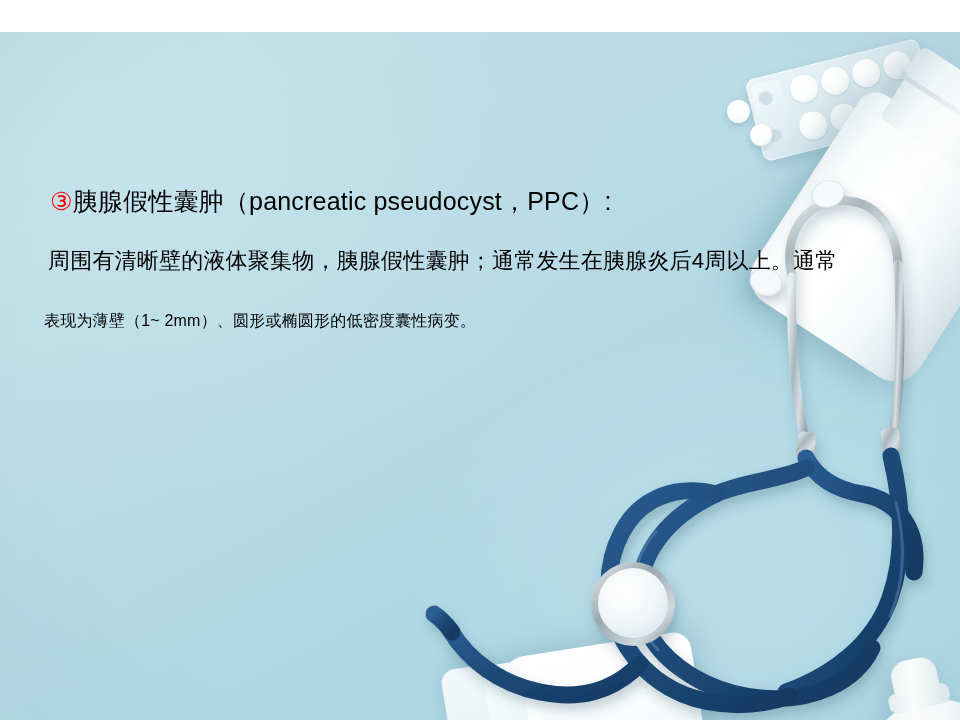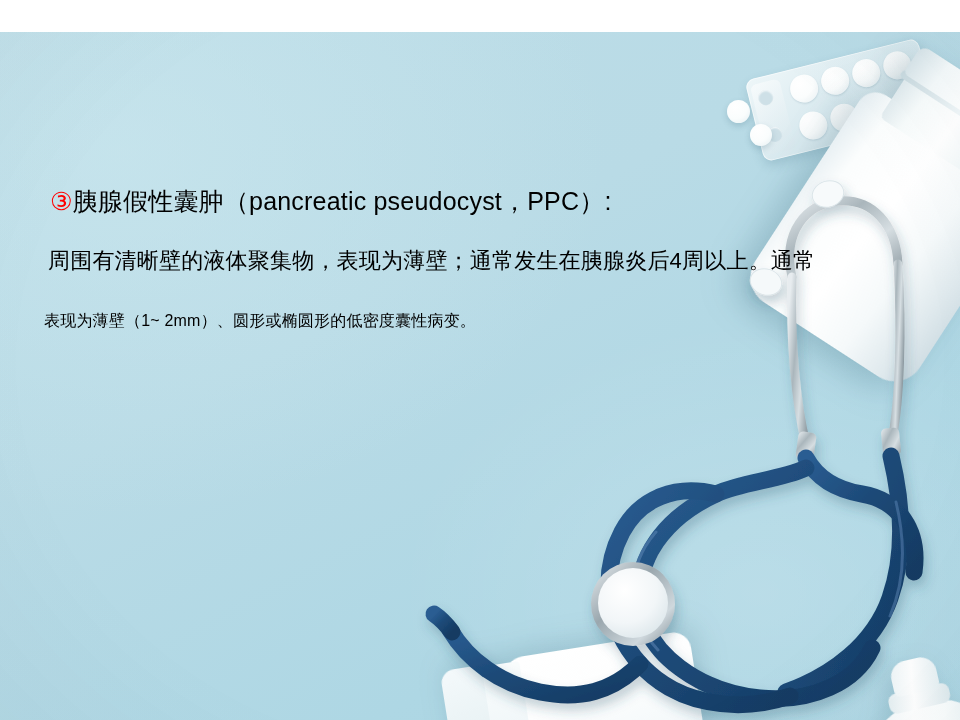--- a/index.html
+++ b/index.html
@@ -345,18 +345,18 @@
       <ellipse cx="633" cy="571" rx="35" ry="35" fill="url(#diaphragmGrad)"></ellipse>
     </g>
   </svg>
 
   <div class="vignette"></div>
 
   <div class="text-block">
 
     <div class="line line-1"><span class="circled-num">③</span><span>胰腺假性囊肿（pancreatic pseudocyst，PPC）:</span></div>
 
-    <div class="line line-2"> 周围有清晰壁的液体聚集物，表现为薄壁；通常发生在胰腺炎后4周以上。通常</div>
+    <div class="line line-2"> 周围有清晰壁的液体聚集物，胰腺假性囊肿；通常发生在胰腺炎后4周以上。通常</div>
 
     <div class="line line-3">表现为薄壁（1~ 2mm）、圆形或椭圆形的低密度囊性病变。</div>
   </div>
 
 </div>
 
 </body></html>

